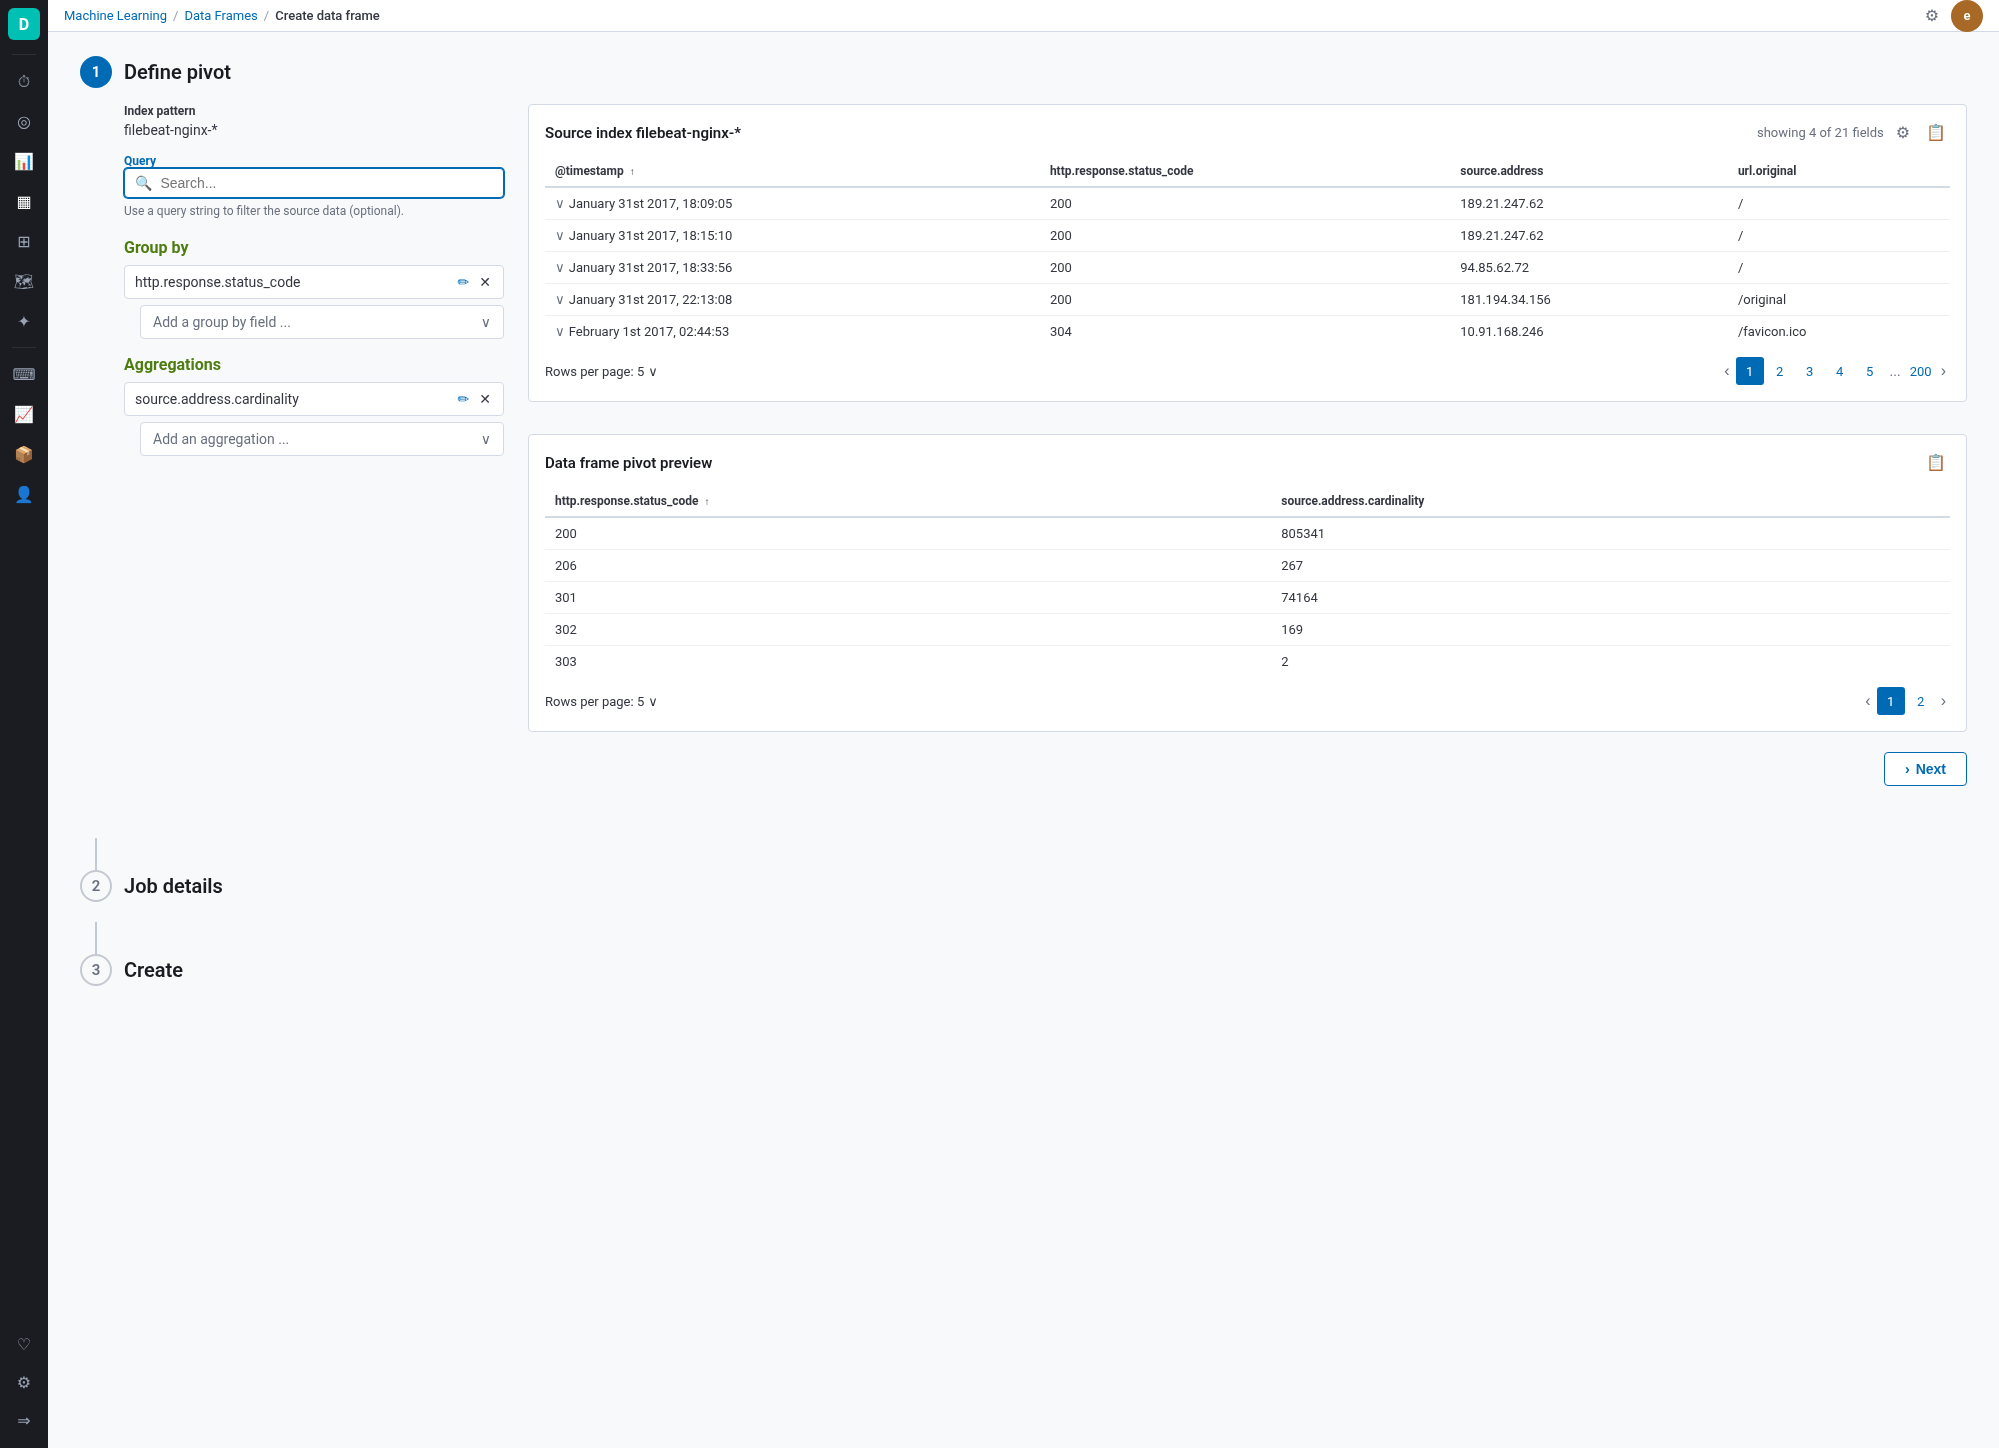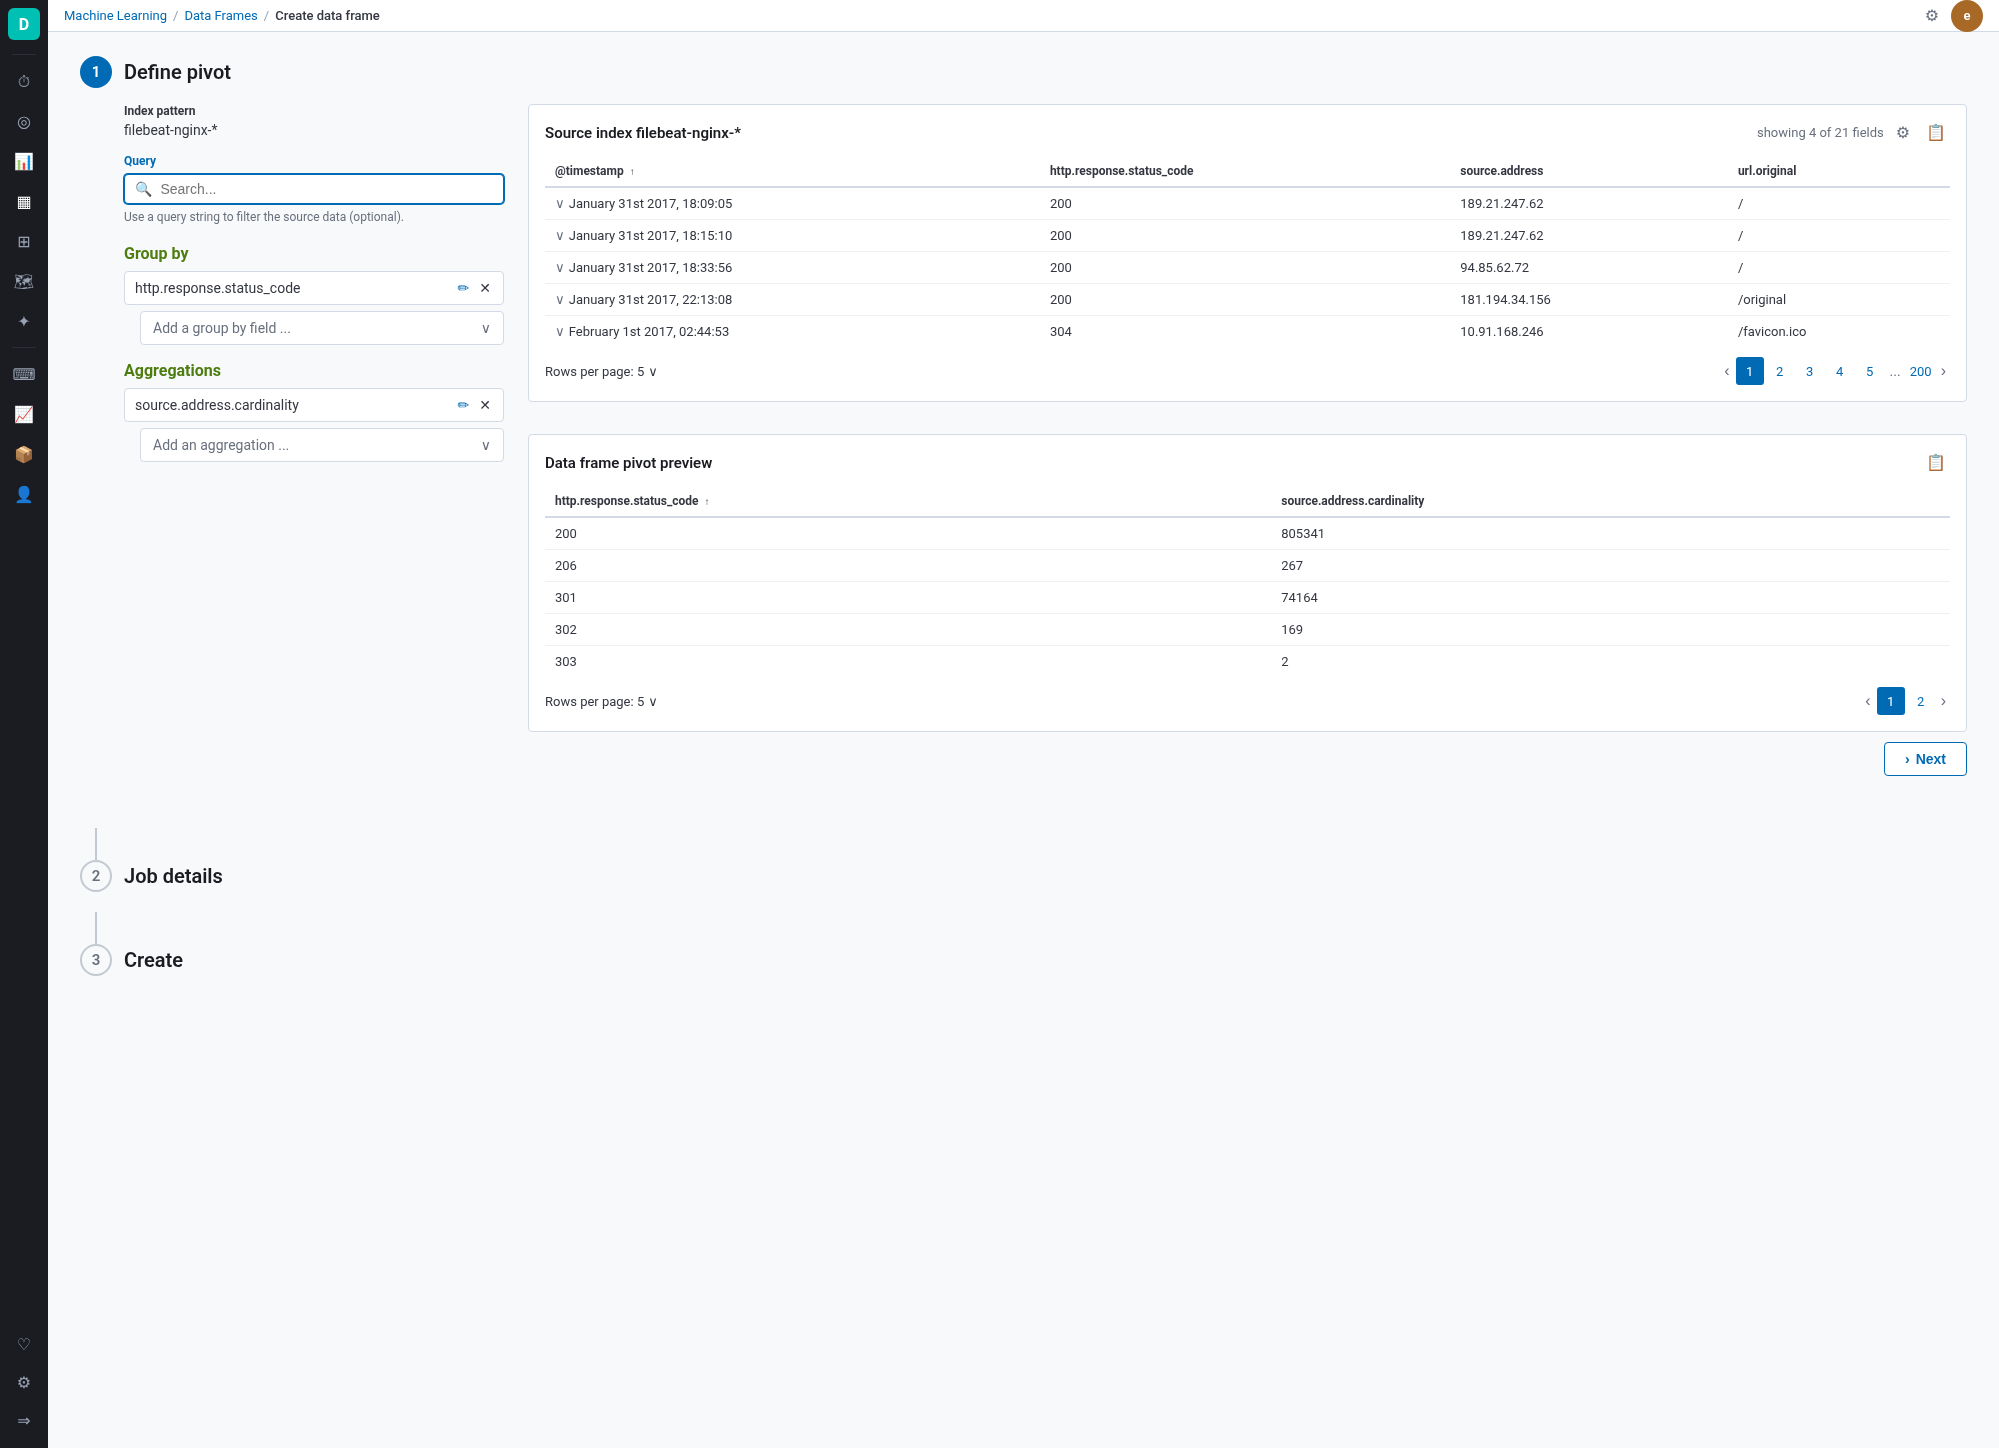--- a/index.html
+++ b/index.html
@@ -41,21 +41,21 @@
     
     .step-content { display: flex; gap: 24px; margin-left: 44px; }
     .left-panel { width: 380px; flex-shrink: 0; }
     .right-panel { flex: 1; }
 
     
     .field-label { font-size: 12px; font-weight: 700; color: #343741; margin-bottom: 4px; }
     .field-value { font-size: 14px; color: #343741; margin-bottom: 16px; }
 
     
-    .query-label { font-size: 12px; font-weight: 700; color: #006bb4; margin-bottom: 6px; }
+    .query-label { font-size: 12px; font-weight: 700; color: #006bb4; margin-bottom: 0; }
     .search-box { display: flex; align-items: center; border: 1px solid #006bb4; border-radius: 4px; padding: 6px 10px; gap: 8px; background: #fff; margin-bottom: 6px; box-shadow: 0 0 0 1px #006bb4; }
     .search-box input { border: none; outline: none; flex: 1; font-size: 14px; color: #343741; }
     .search-hint { font-size: 12px; color: #69707d; margin-bottom: 20px; }
 
     
     .section-label { font-size: 16px; font-weight: 700; color: #4d7c0f; margin-bottom: 8px; }
     .tag-row { display: flex; align-items: center; border: 1px solid #d3dae6; border-radius: 4px; padding: 6px 10px; background: #fff; margin-bottom: 6px; }
     .tag-text { flex: 1; font-size: 14px; color: #343741; }
     .tag-actions { display: flex; gap: 6px; }
     .tag-btn { background: none; border: none; cursor: pointer; padding: 2px; color: #006bb4; font-size: 14px; }
@@ -79,21 +79,21 @@
     
     .pagination { display: flex; align-items: center; justify-content: space-between; padding-top: 10px; }
     .rows-per-page { font-size: 13px; color: #343741; display: flex; align-items: center; gap: 4px; cursor: pointer; }
     .page-nums { display: flex; align-items: center; gap: 2px; }
     .page-num { width: 28px; height: 28px; display: flex; align-items: center; justify-content: center; font-size: 13px; border-radius: 3px; cursor: pointer; color: #006bb4; }
     .page-num.active { background: #006bb4; color: white; }
     .page-nav { background: none; border: none; font-size: 16px; color: #69707d; cursor: pointer; padding: 4px; }
     .page-ellipsis { color: #69707d; padding: 0 4px; }
 
     
-    .preview-card { background: #fff; border: 1px solid #d3dae6; border-radius: 4px; padding: 16px; margin-bottom: 10px; }
+    .preview-card { background: #fff; border: 1px solid #d3dae6; border-radius: 4px; padding: 16px; margin-bottom: 20px; }
     .preview-header { display: flex; align-items: center; justify-content: space-between; margin-bottom: 12px; }
     .preview-title { font-size: 15px; font-weight: 600; color: #1a1c21; }
     .preview-table th { font-size: 12px; font-weight: 700; }
 
     
     .next-btn-row { display: flex; justify-content: flex-end; margin-top: 8px; margin-bottom: 32px; margin-right: 0; }
     .next-btn { background: #fff; border: 1px solid #006bb4; color: #006bb4; padding: 8px 20px; border-radius: 4px; font-size: 14px; font-weight: 600; cursor: pointer; display: flex; align-items: center; gap: 6px; }
 
     
     .inactive-step { display: flex; align-items: center; gap: 12px; margin-bottom: 20px; margin-left: 0; }

